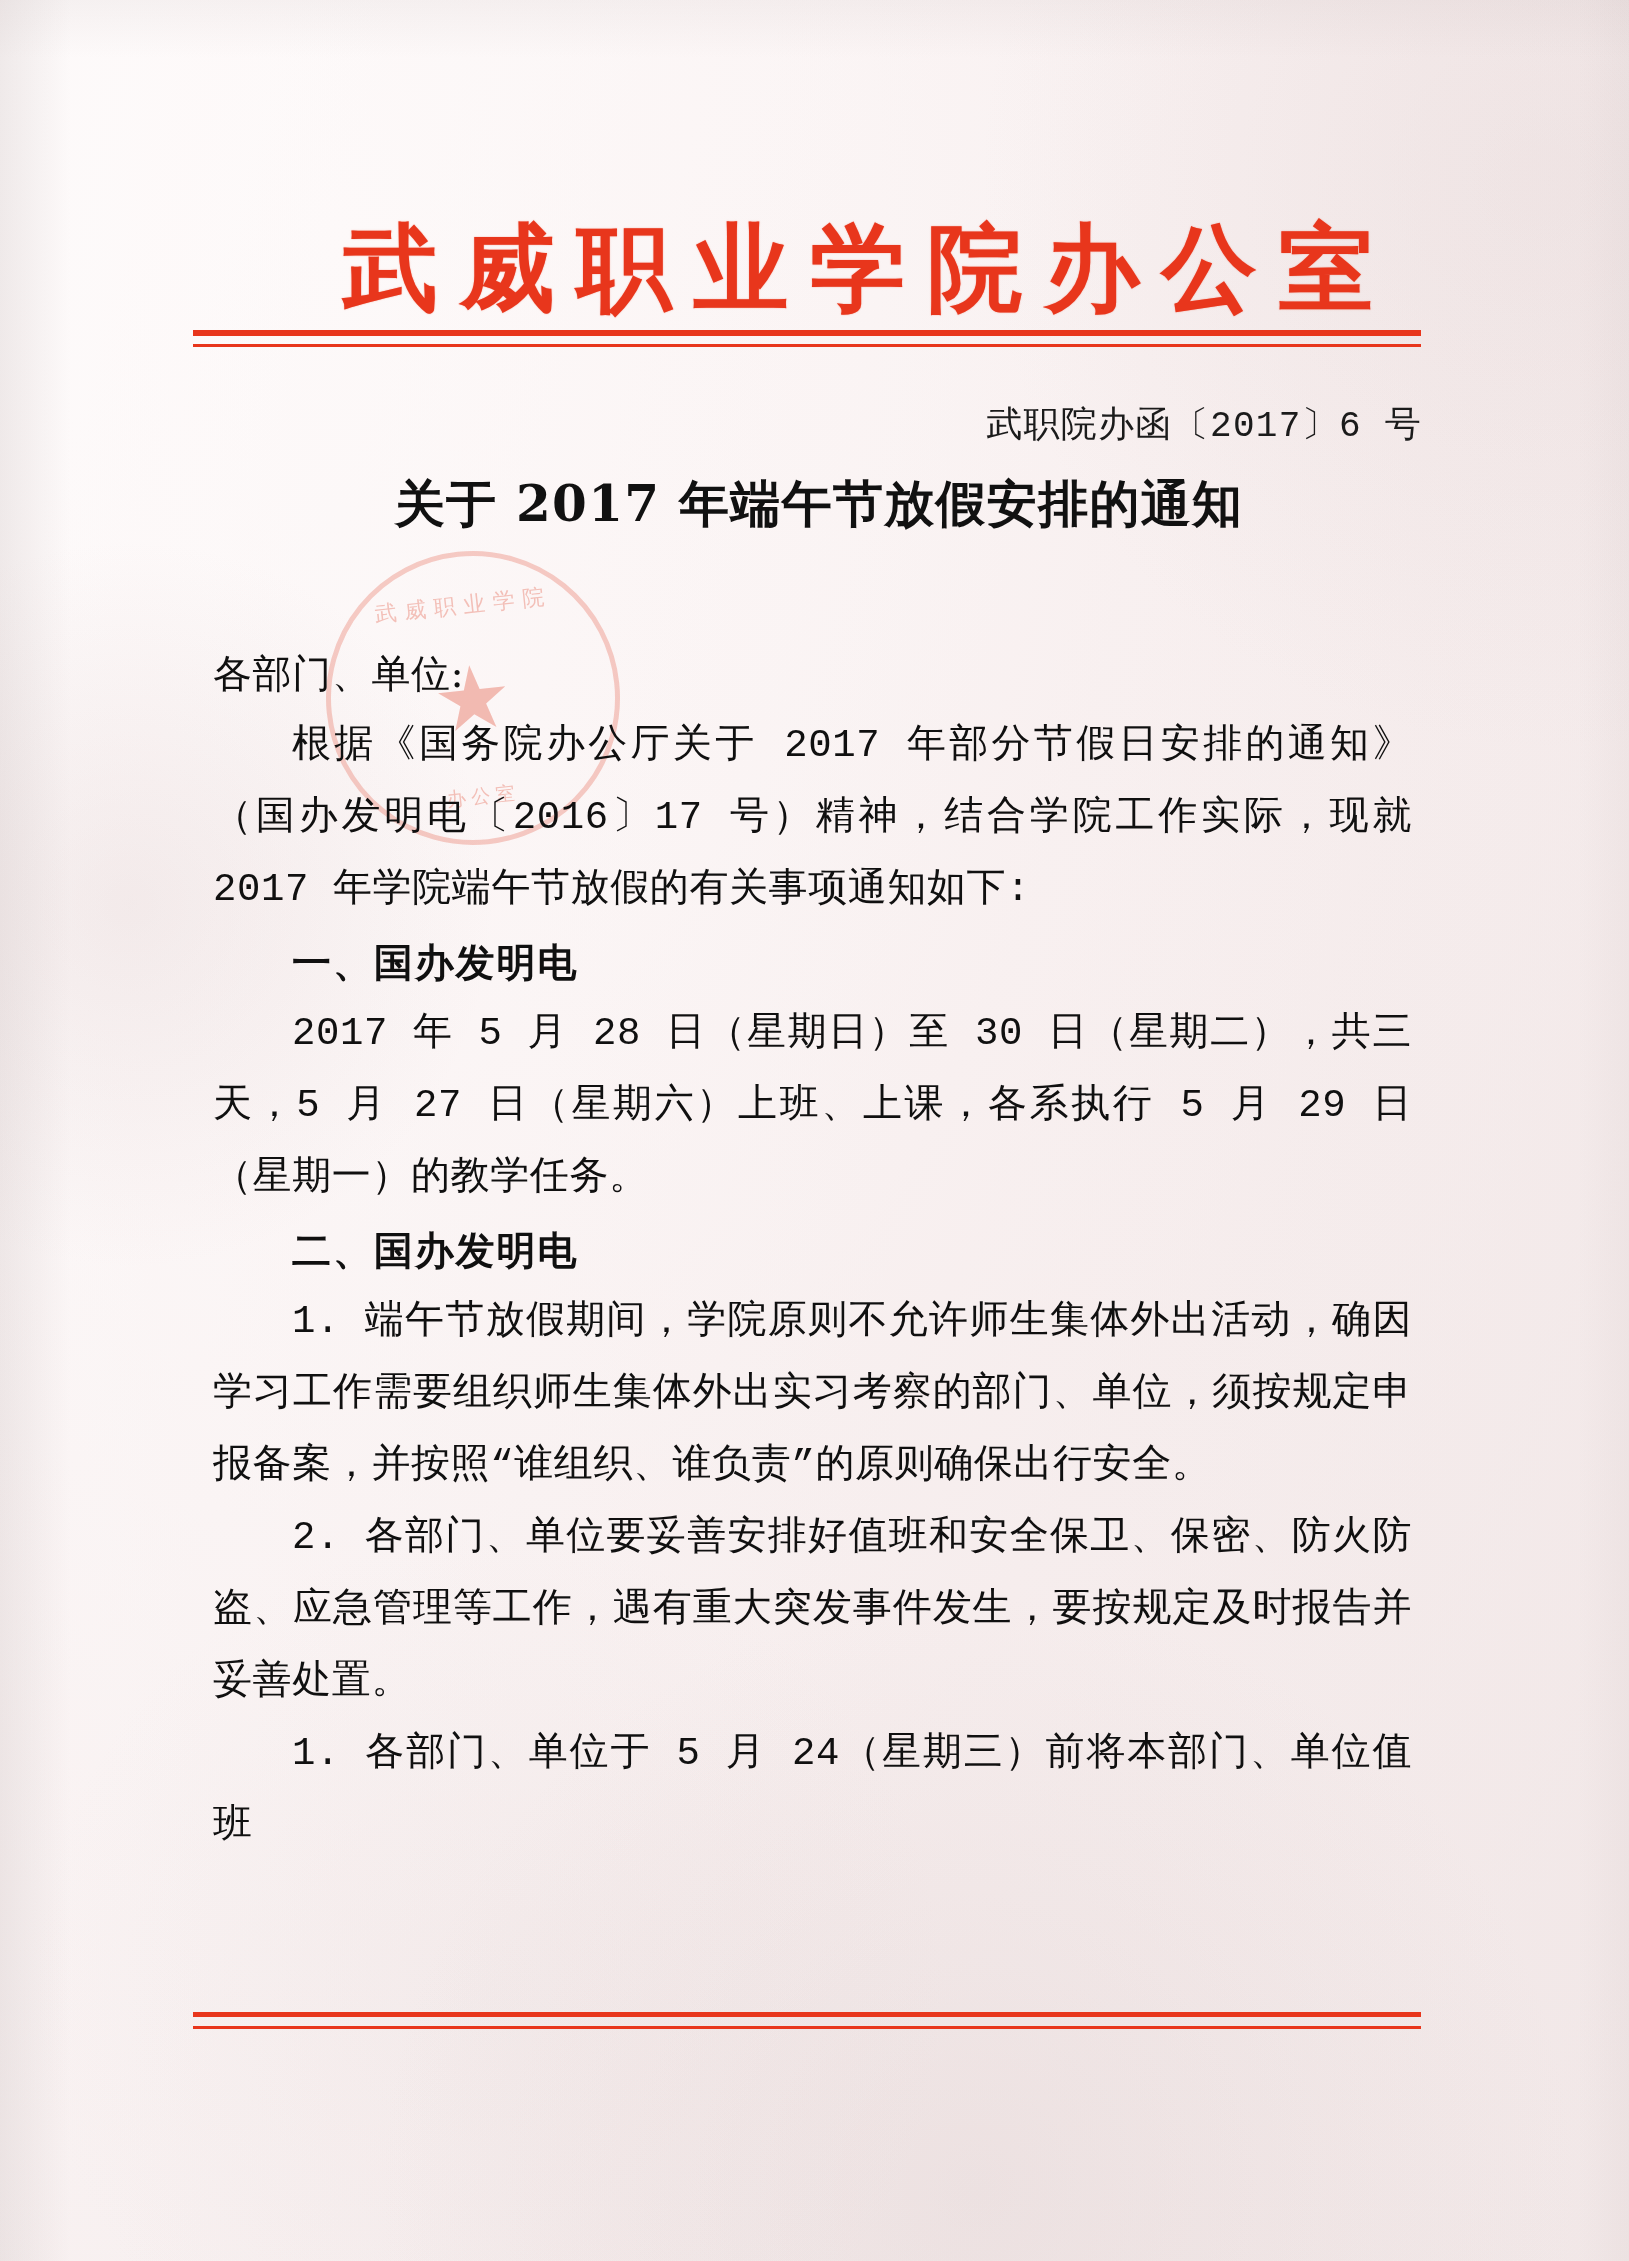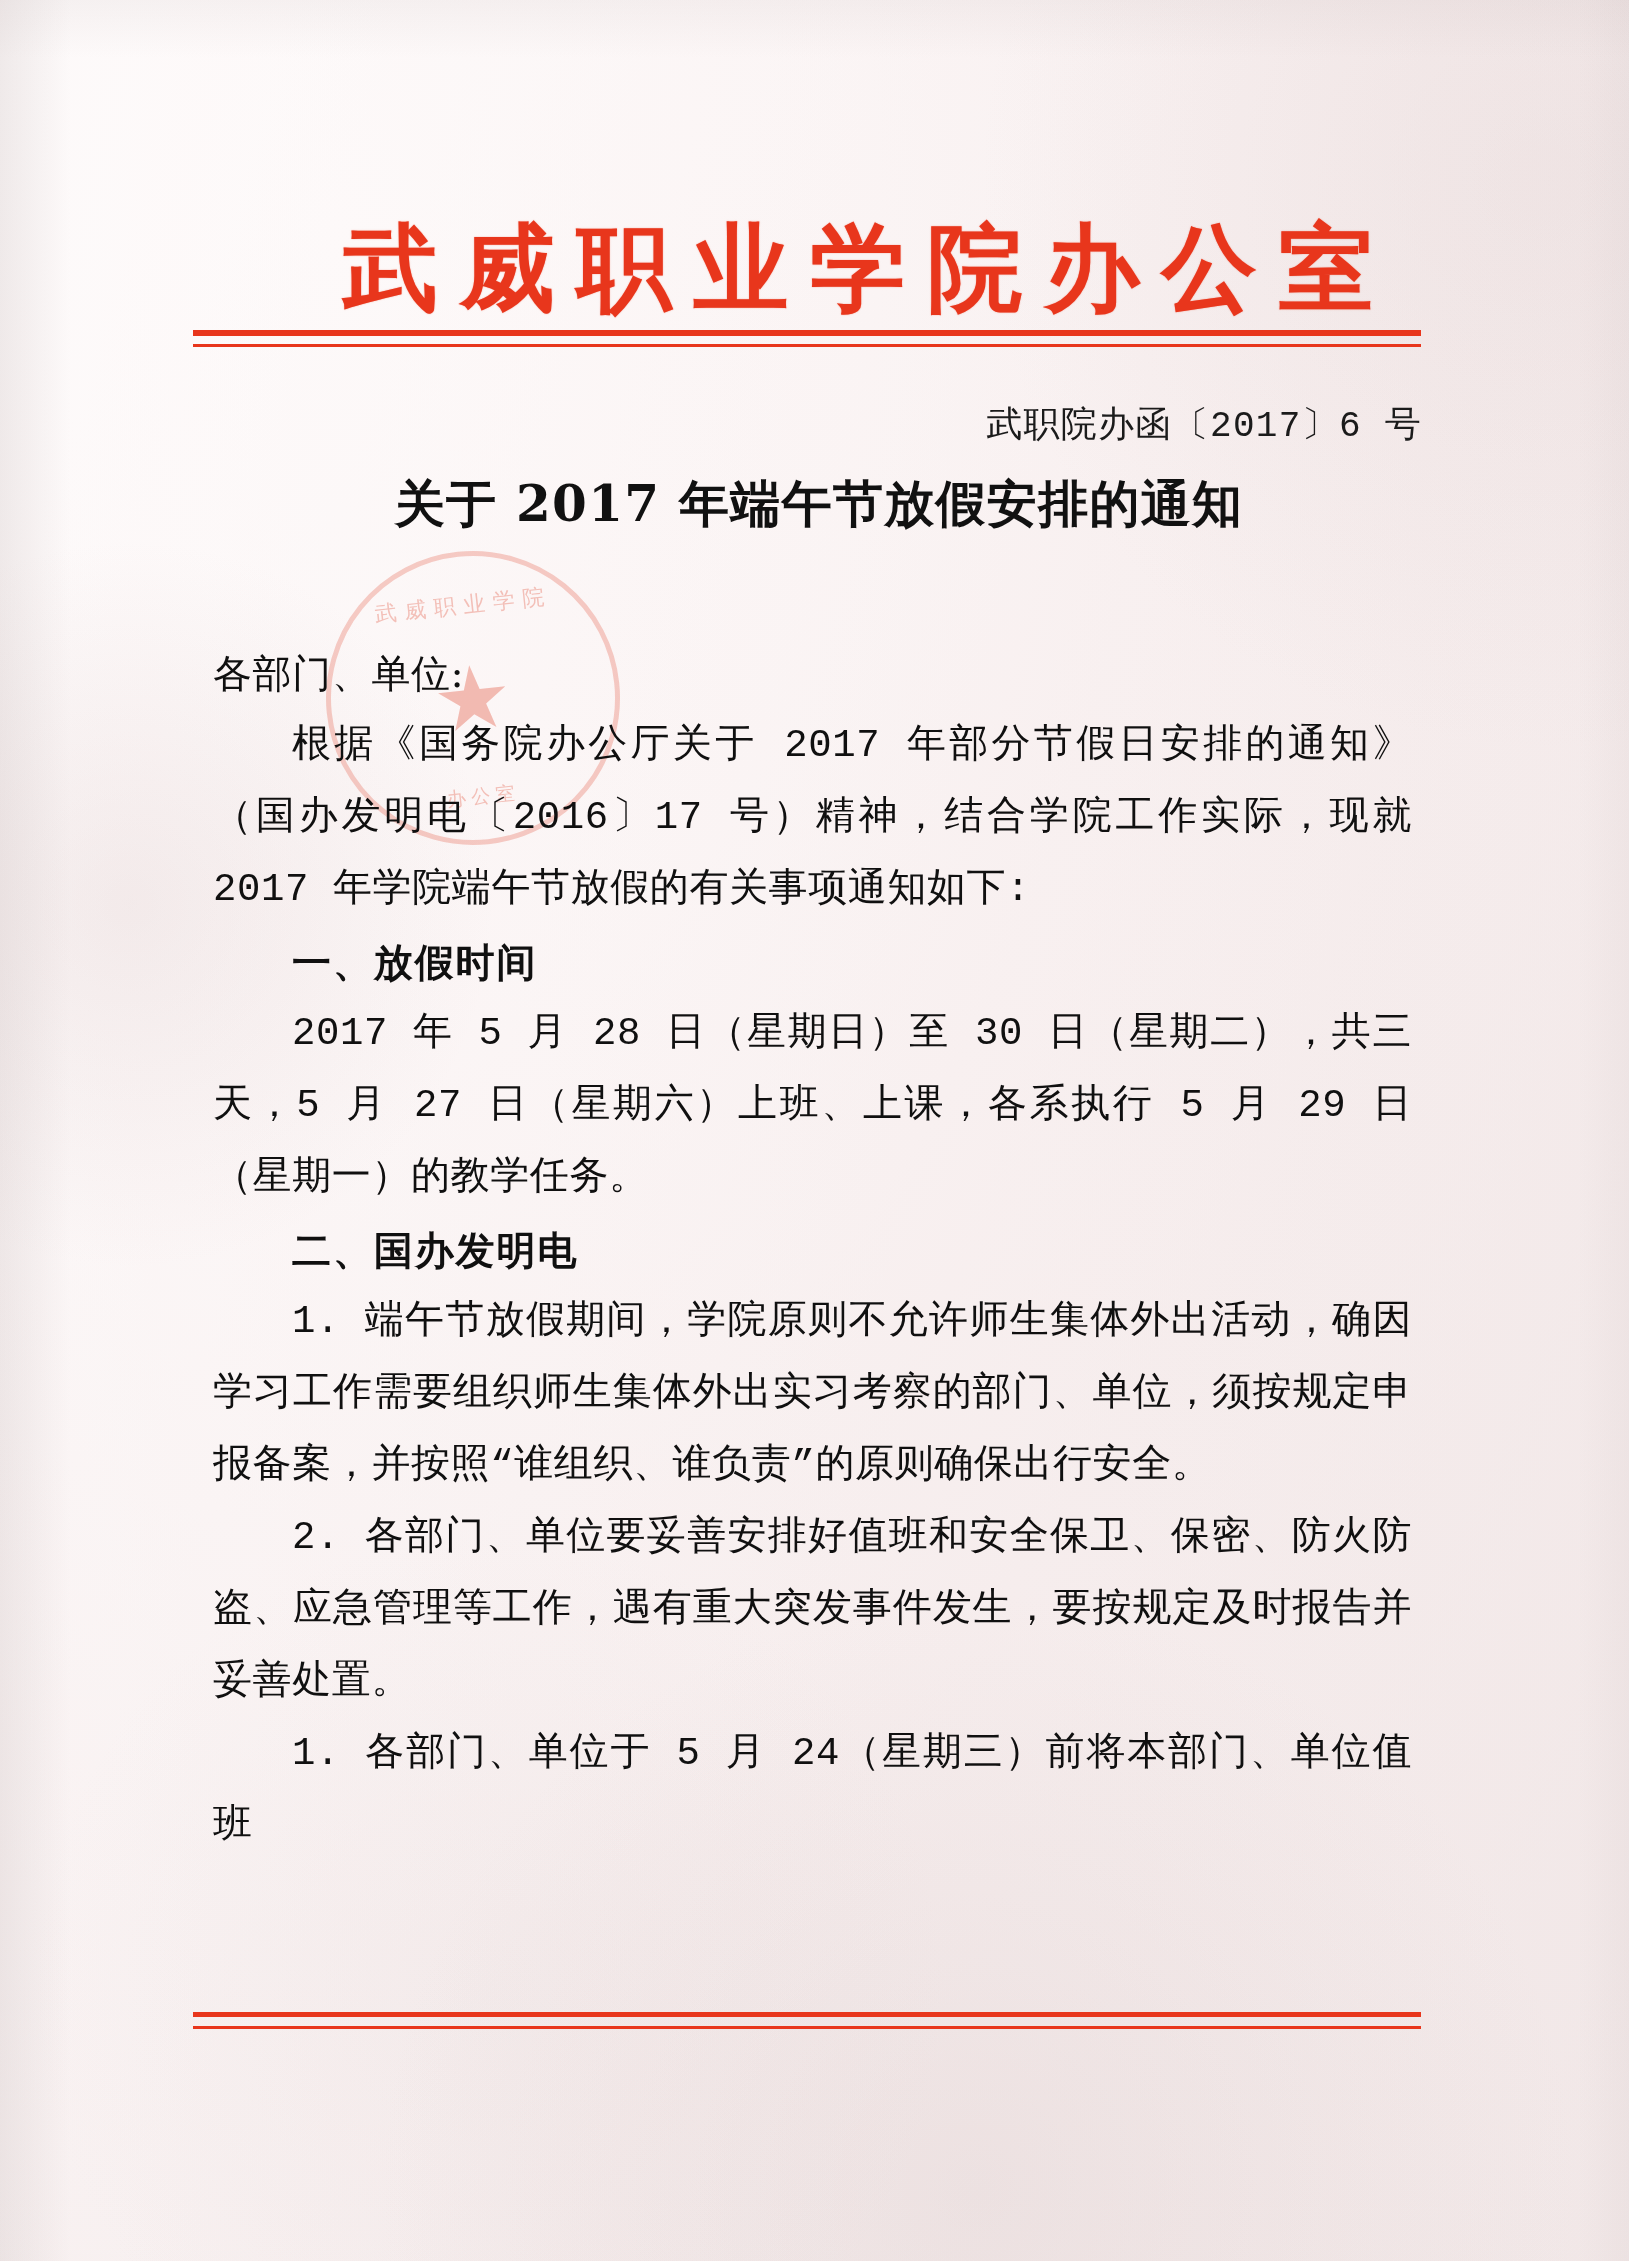--- a/index.html
+++ b/index.html
@@ -234,21 +234,21 @@
     <div class="arc-top">武威职业学院</div>
     <div class="star">★</div>
     <div class="arc-bottom">办公室</div>
   </div>
 
   <div class="body-wrap">
     <div class="p">各部门、单位:</div>
 
     <div class="p indent">根据《国务院办公厅关于 2017 年部分节假日安排的通知》（国办发明电〔2016〕17 号）精神，结合学院工作实际，现就 2017 年学院端午节放假的有关事项通知如下:</div>
 
-    <div class="p heading">一、放假时间</div>
+    <div class="p heading">一、国办发明电</div>
 
     <div class="p indent">2017 年 5 月 28 日（星期日）至 30 日（星期二），共三天，5 月 27 日（星期六）上班、上课，各系执行 5 月 29 日（星期一）的教学任务。</div>
 
     <div class="p heading">二、国办发明电</div>
 
     <div class="p indent">1. 端午节放假期间，学院原则不允许师生集体外出活动，确因学习工作需要组织师生集体外出实习考察的部门、单位，须按规定申报备案，并按照“谁组织、谁负责”的原则确保出行安全。</div>
 
     <div class="p indent">2. 各部门、单位要妥善安排好值班和安全保卫、保密、防火防盗、应急管理等工作，遇有重大突发事件发生，要按规定及时报告并妥善处置。</div>
 
     <div class="p indent">1. 各部门、单位于 5 月 24（星期三）前将本部门、单位值班</div>

